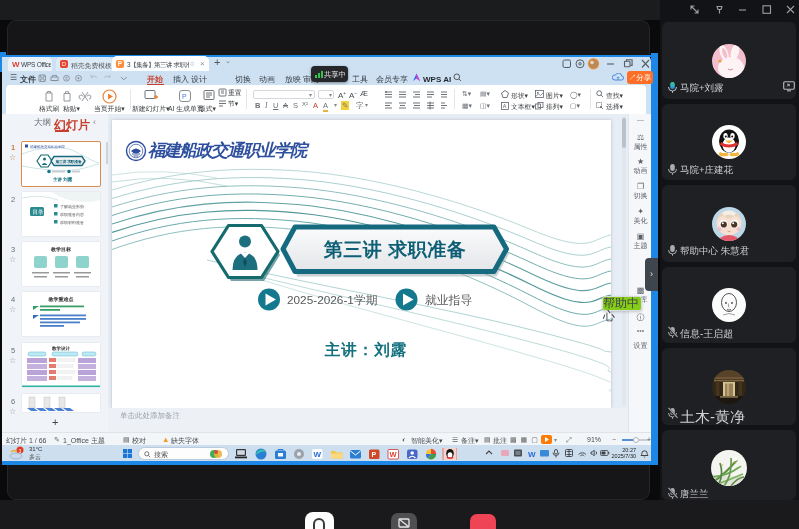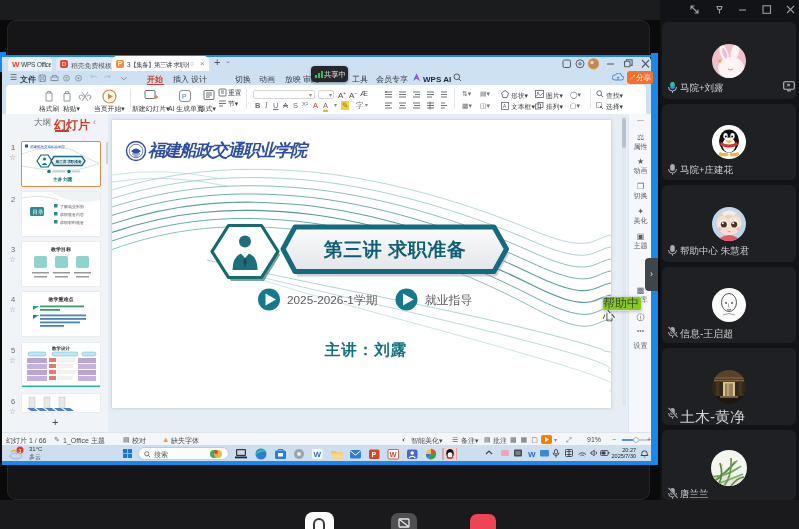--- a/index.html
+++ b/index.html
@@ -443,20 +443,23 @@
         <polygon points="153.5,173.5 153.5,185.5 164,179.5" fill="#ffffff"></polygon>
         <text x="175" y="184" font-size="11.8" fill="#58595b">2025-2026-1学期</text>
         <circle cx="294.5" cy="179.5" r="11" fill="#15798e"></circle>
         <polygon points="291,173.5 291,185.5 301.5,179.5" fill="#ffffff"></polygon>
         <text x="313" y="184" font-size="11.8" fill="#58595b">就业指导</text>
 
         <text x="254" y="234.5" text-anchor="middle" font-size="15.5" font-weight="bold" fill="#12707f" letter-spacing="1">主讲：刘露</text>
       </svg>
     </div>
 
+    <div class="abs" style="left:0;top:294px;width:520px;height:24px;background:#edf1f6;">
+      <div class="abs" style="left:12px;top:3px;font-size:7.5px;color:#9aa0a8;">单击此处添加备注</div>
+    </div>
 
     <div class="abs" style="left:514px;top:2px;width:4px;height:290px;background:#e2e7ee;"></div>
     <div class="abs" style="left:514px;top:4px;width:4px;height:30px;background:#b9c1cb;border-radius:2px;"></div>
   </div>
 
   <div class="abs" style="left:602px;top:296px;width:40px;height:15px;background:#84cc16;border:1px solid #d8dce2;border-radius:3px;box-shadow:0 1px 3px rgba(0,0,0,.2);font-size:12px;color:#40444a;line-height:13px;z-index:5;">帮助中心</div>
 
   <div id="wpsright" class="abs" style="left:628px;top:114px;width:23px;height:318px;background:#f5f7fa;border-left:1px solid #e2e6ea;font-size:7px;color:#5a5f66;text-align:center;">
     <div class="abs" style="left:0;top:2px;width:23px;color:#888;">—</div>
     <div class="abs" style="left:4px;top:19px;width:15px;"><span style="font-size:8px;">⚖</span><br>属性</div>

